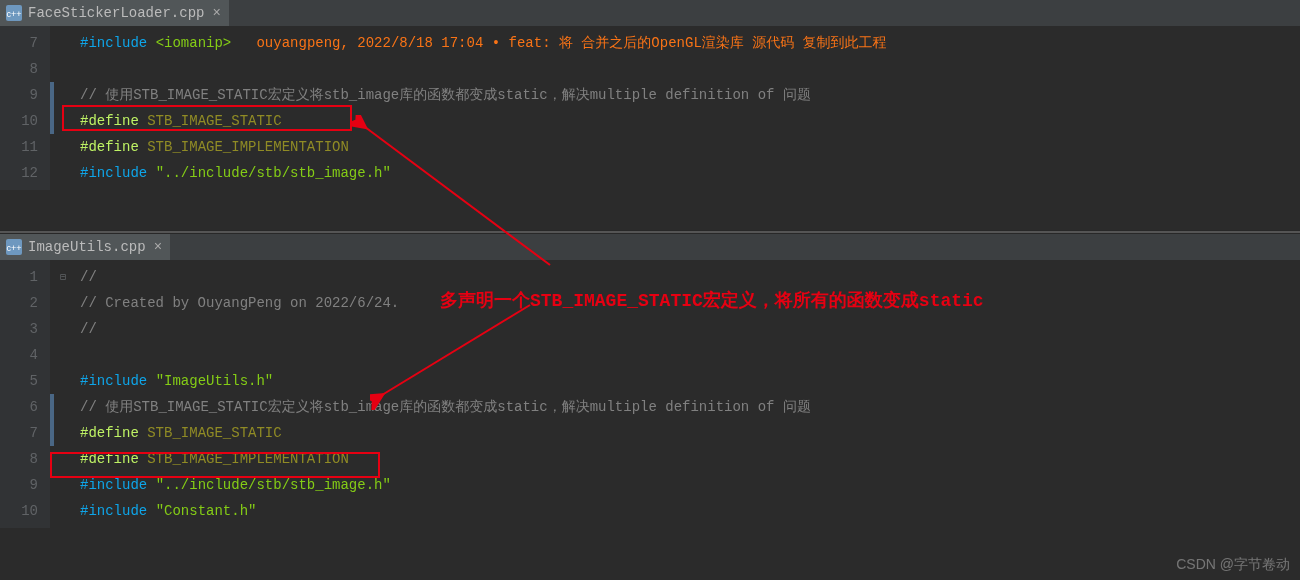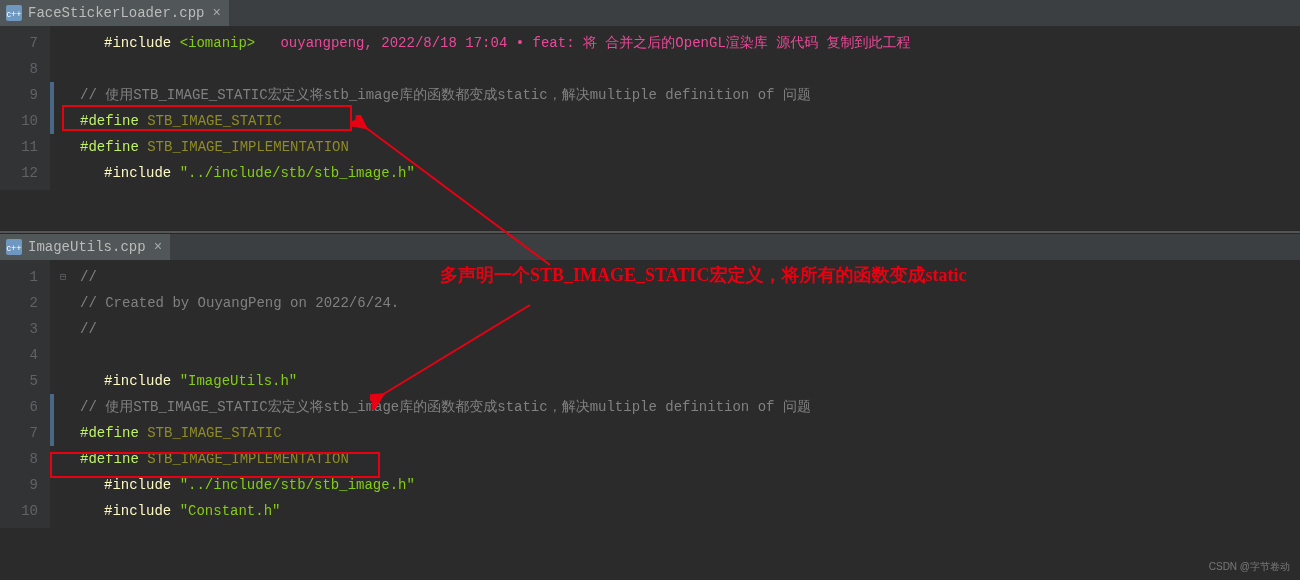--- a/index.html
+++ b/index.html
@@ -93,52 +93,53 @@
       padding-top: 4px;
     }
     .change-bar {
       height: 26px;
       width: 4px;
     }
     .change-bar.modified { background: #4a6785; }
     .keyword { color: #bef264; }
     .macro { color: #908b25; }
     .comment { color: #808080; }
-    .include-word { color: #fef9c3; margin-left: 24px; }
+    .include-word { color: #0ea5e9; }
     .include-path { color: #84cc16; }
-    .vcs-info { color: #ec4899; }
+    .vcs-info { color: #f97316; }
     .splitter {
       height: 4px;
       background: #555;
       border-top: 1px solid #282828;
       border-bottom: 1px solid #282828;
     }
     .red-box {
       position: absolute;
       border: 2px solid #e60012;
       pointer-events: none;
     }
     .annotation {
       position: absolute;
       color: #e60012;
       font-weight: bold;
       font-size: 18px;
       line-height: 1.5;
-      font-family: Liberation Serif, serif;
+      font-family: Liberation Mono, monospace;
+      margin-top: 26px;
     }
     .arrow-svg {
       position: absolute;
       pointer-events: none;
     }
     .watermark {
       position: absolute;
       right: 10px;
       bottom: 6px;
       color: rgba(255,255,255,0.35);
-      font-size: 10px;
+      font-size: 14px;
       font-family: 'Microsoft YaHei', sans-serif;
     }
   </style>
 </head>
 <body>
 
 <div class="editor-pane pane-top">
   <div class="tab-bar">
     <div class="tab">
       <span class="tab-icon">

